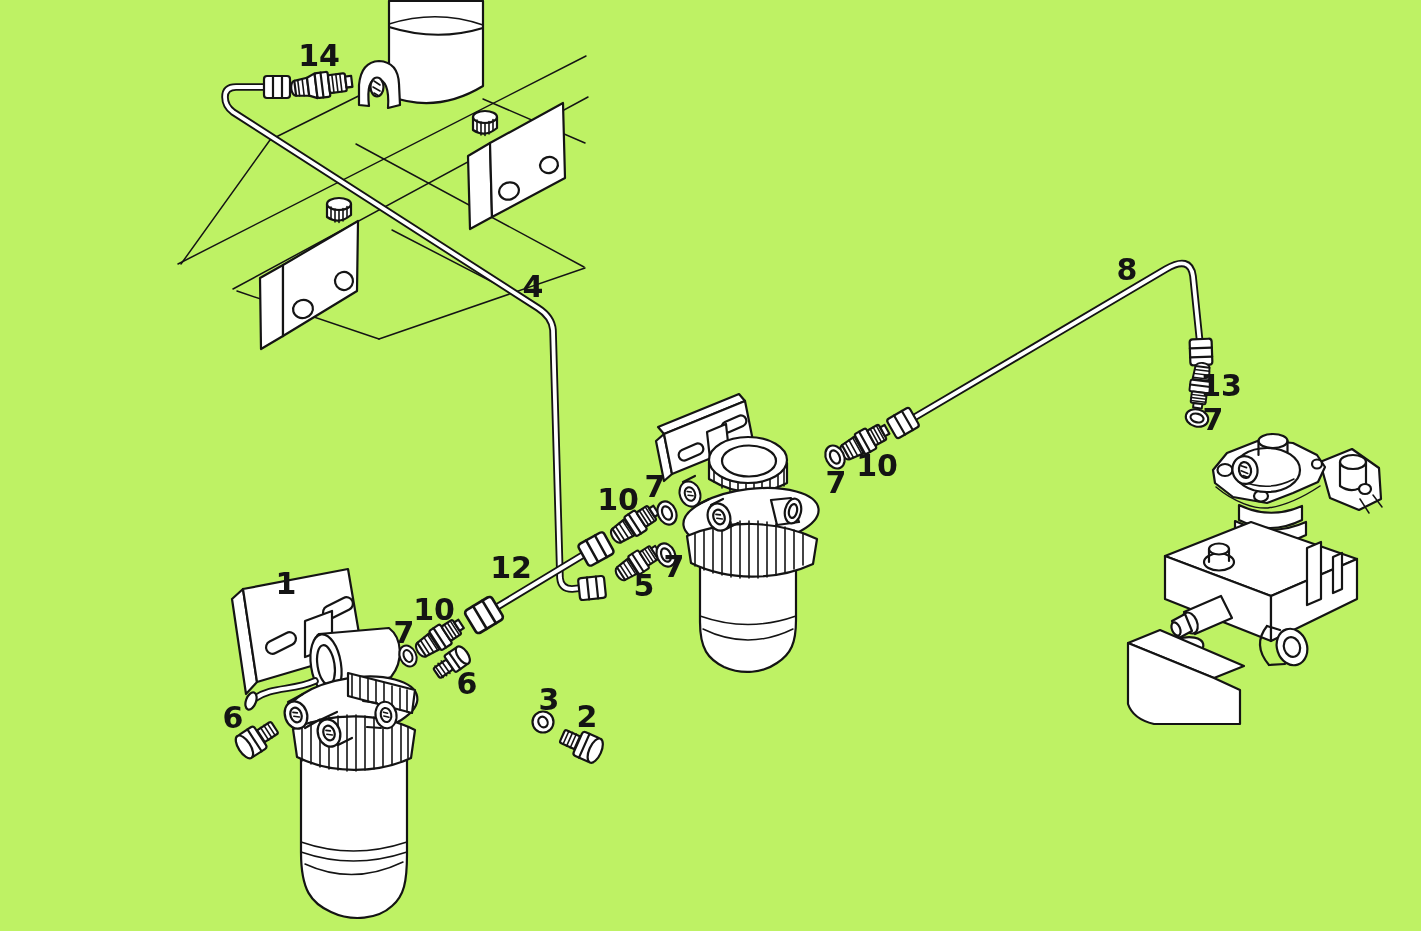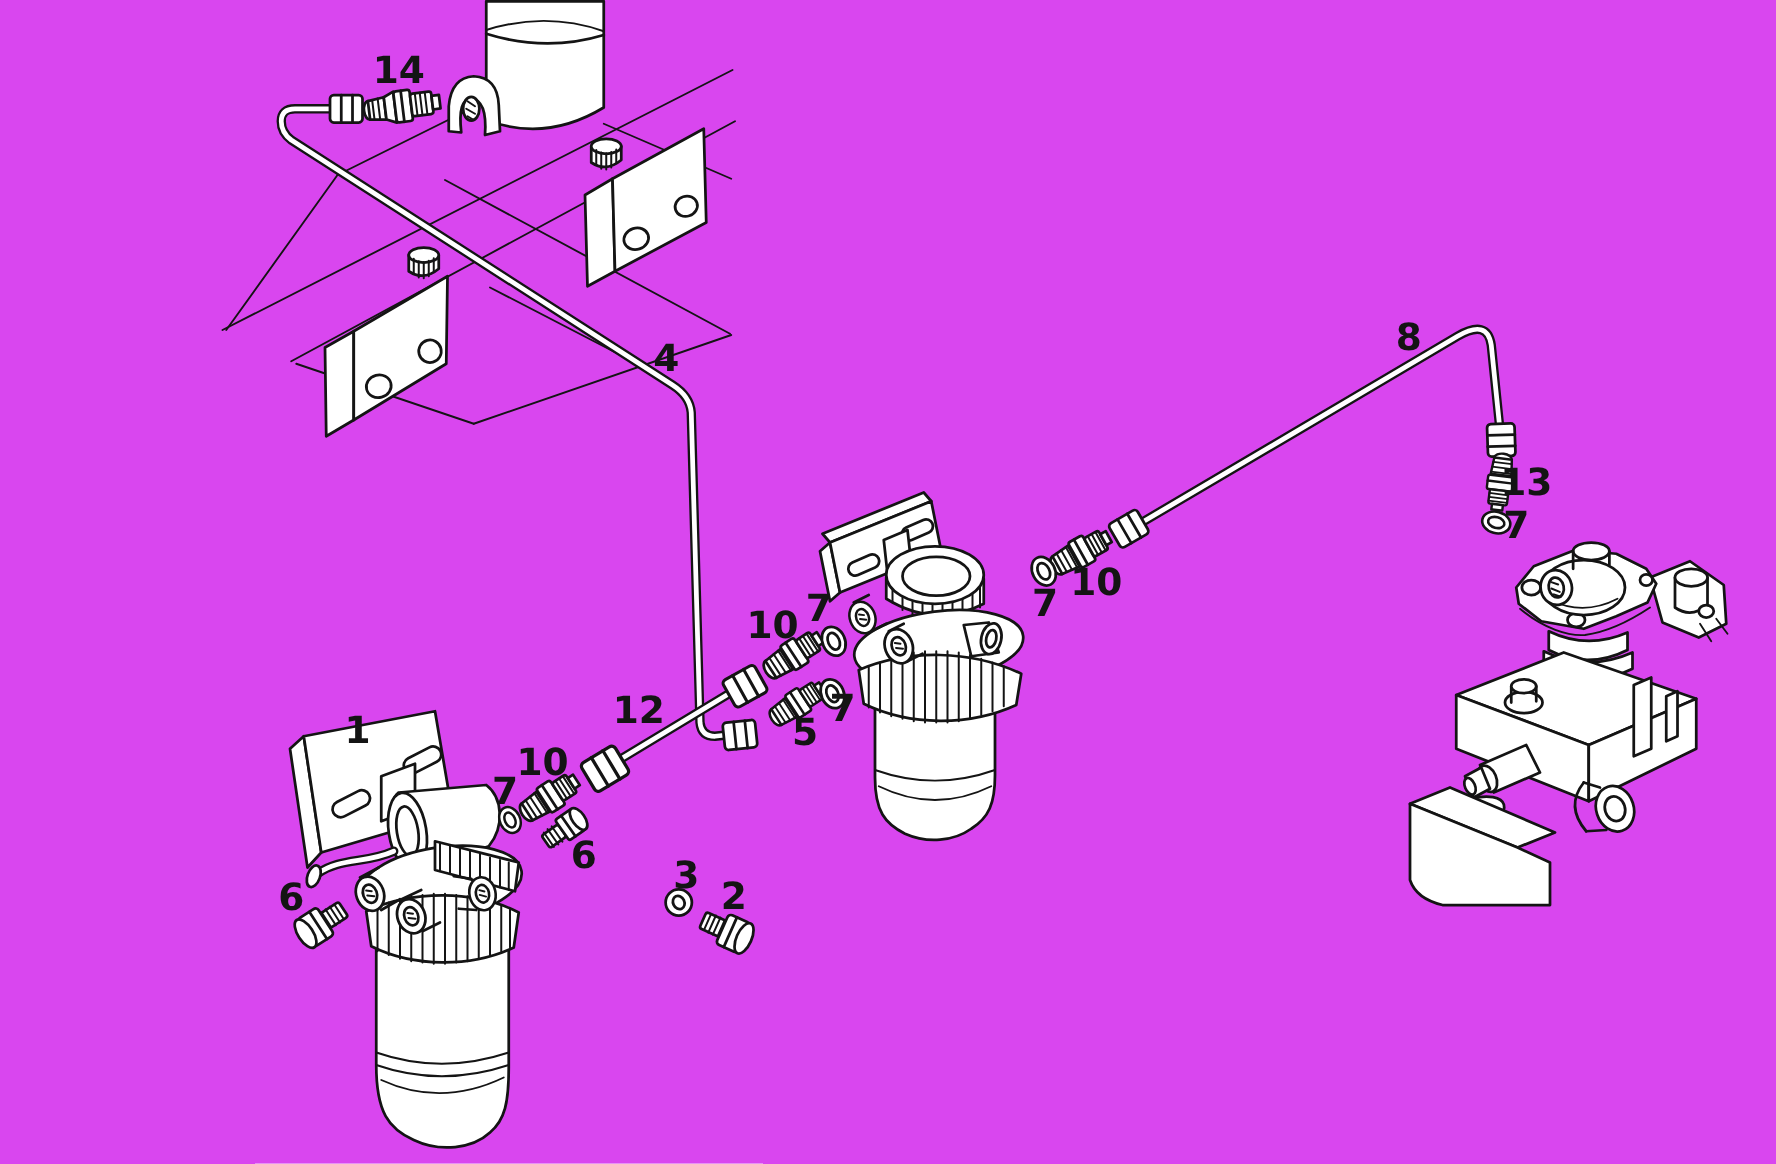--- a/index.html
+++ b/index.html
@@ -1,16 +1,16 @@
 <!DOCTYPE html>
 <html><head>
 <meta charset="utf-8">
 <style>
   html,body{margin:0;padding:0;background:#ffffff;}
-  #stage{width:1421px;height:931px;position:relative;background:#d946ef;overflow:hidden;}
+  #stage{width:1421px;height:931px;position:relative;background:#bef264;overflow:hidden;}
   svg{display:block}
   #diagram path, #diagram rect, #diagram ellipse, #diagram polygon, #diagram circle, #diagram line{
     stroke:#141414; stroke-width:2.2; fill:none; stroke-linejoin:round; stroke-linecap:round;
   }
   #diagram .f{fill:#ffffff;}
   #diagram .t{stroke-width:1.5;}
   #diagram .h{stroke-width:1.6;}
   #diagram .pw{stroke-width:7.5;}
   #diagram .pi{stroke:#ffffff; stroke-width:3.8;}
   #diagram .lbl{font:700 30px "DejaVu Sans", sans-serif; fill:#141414; stroke:none; text-anchor:middle;}

